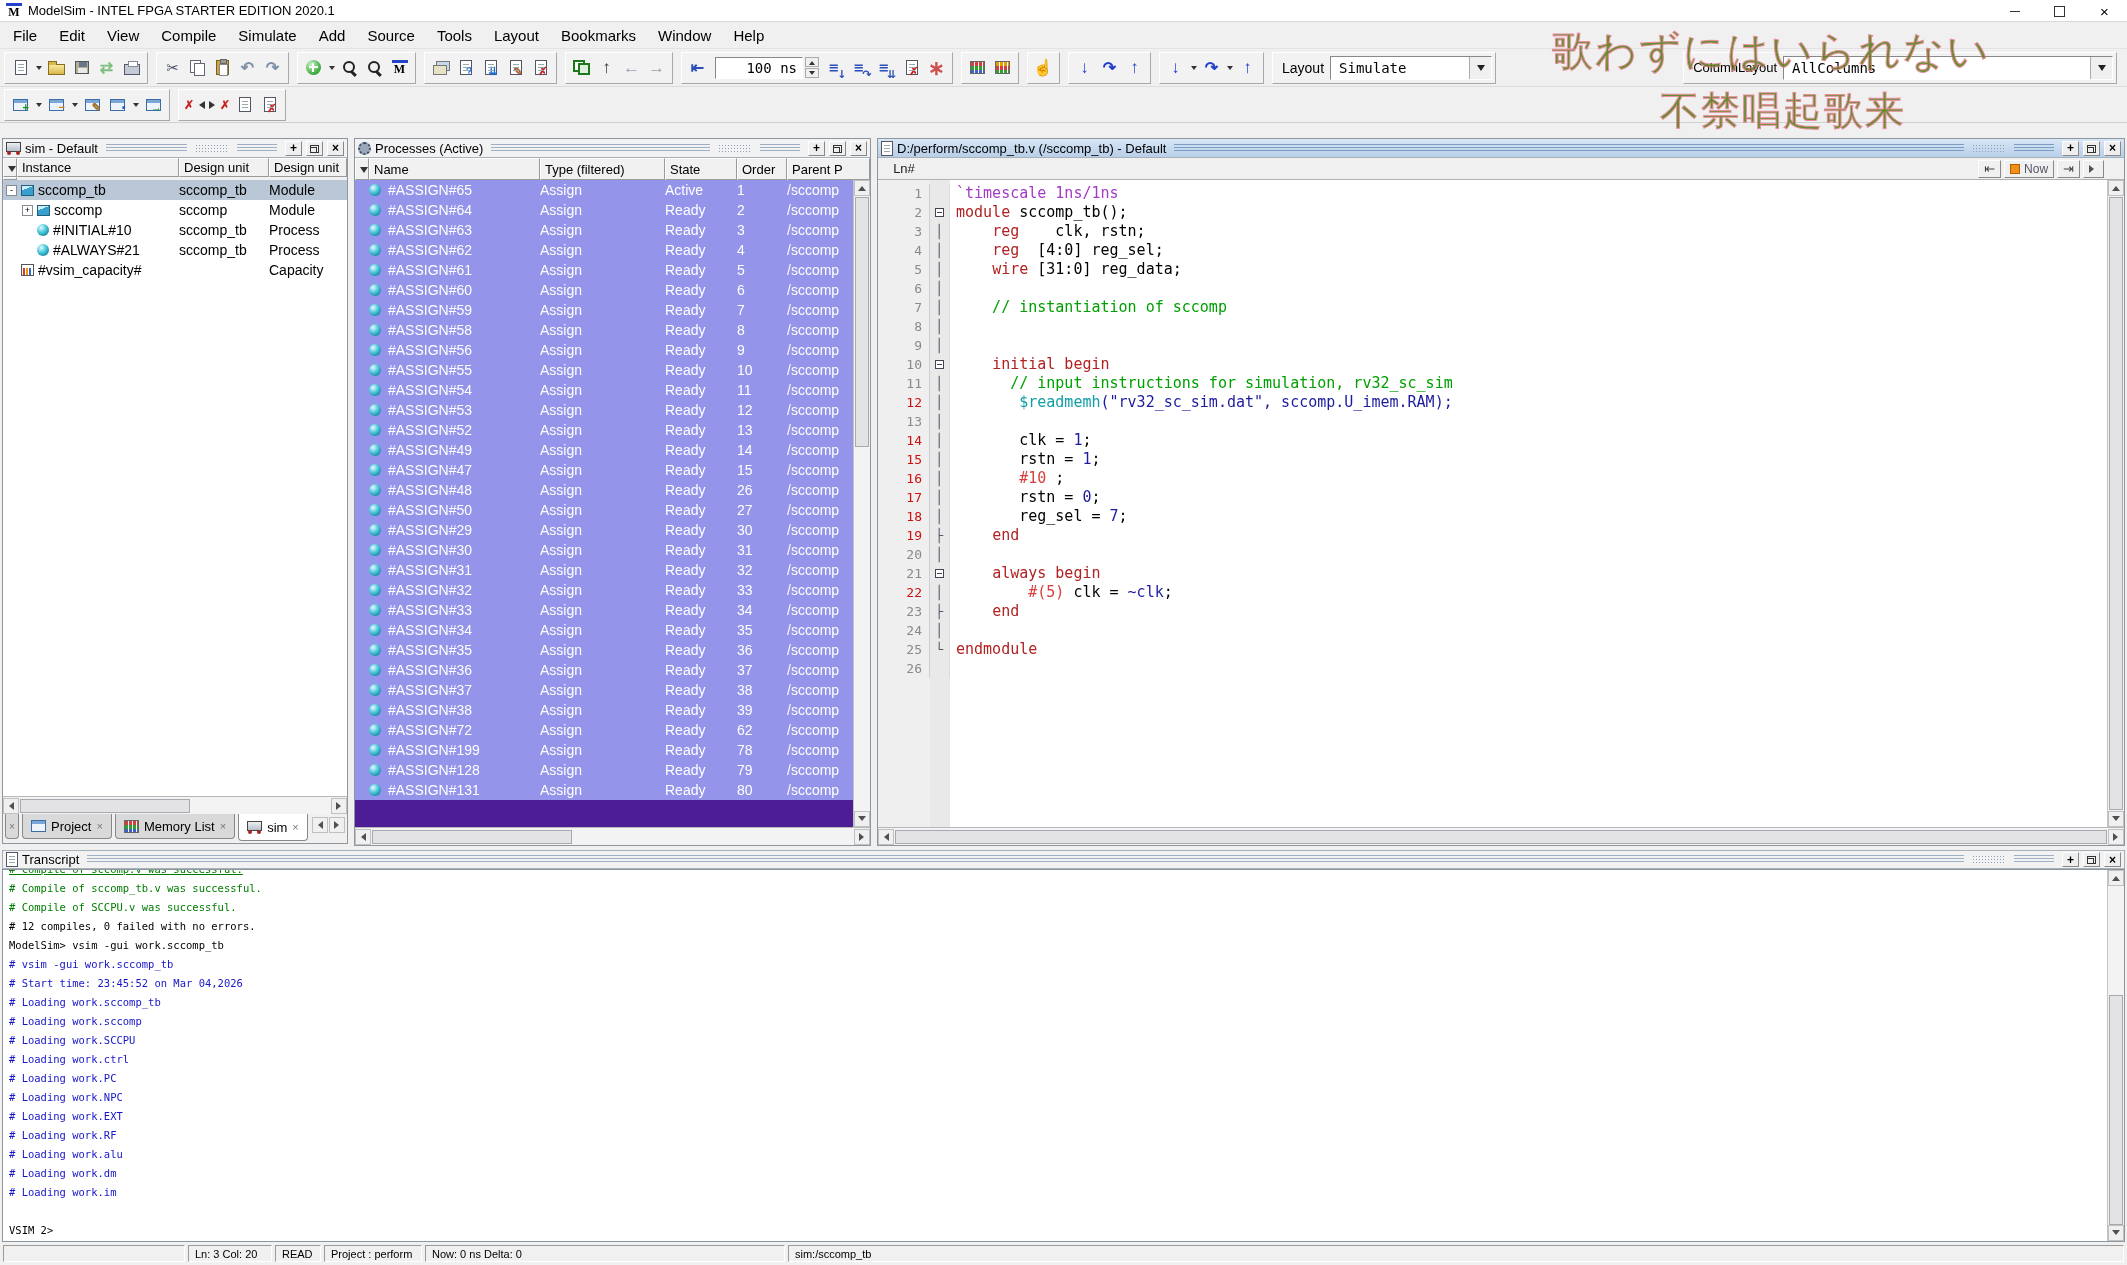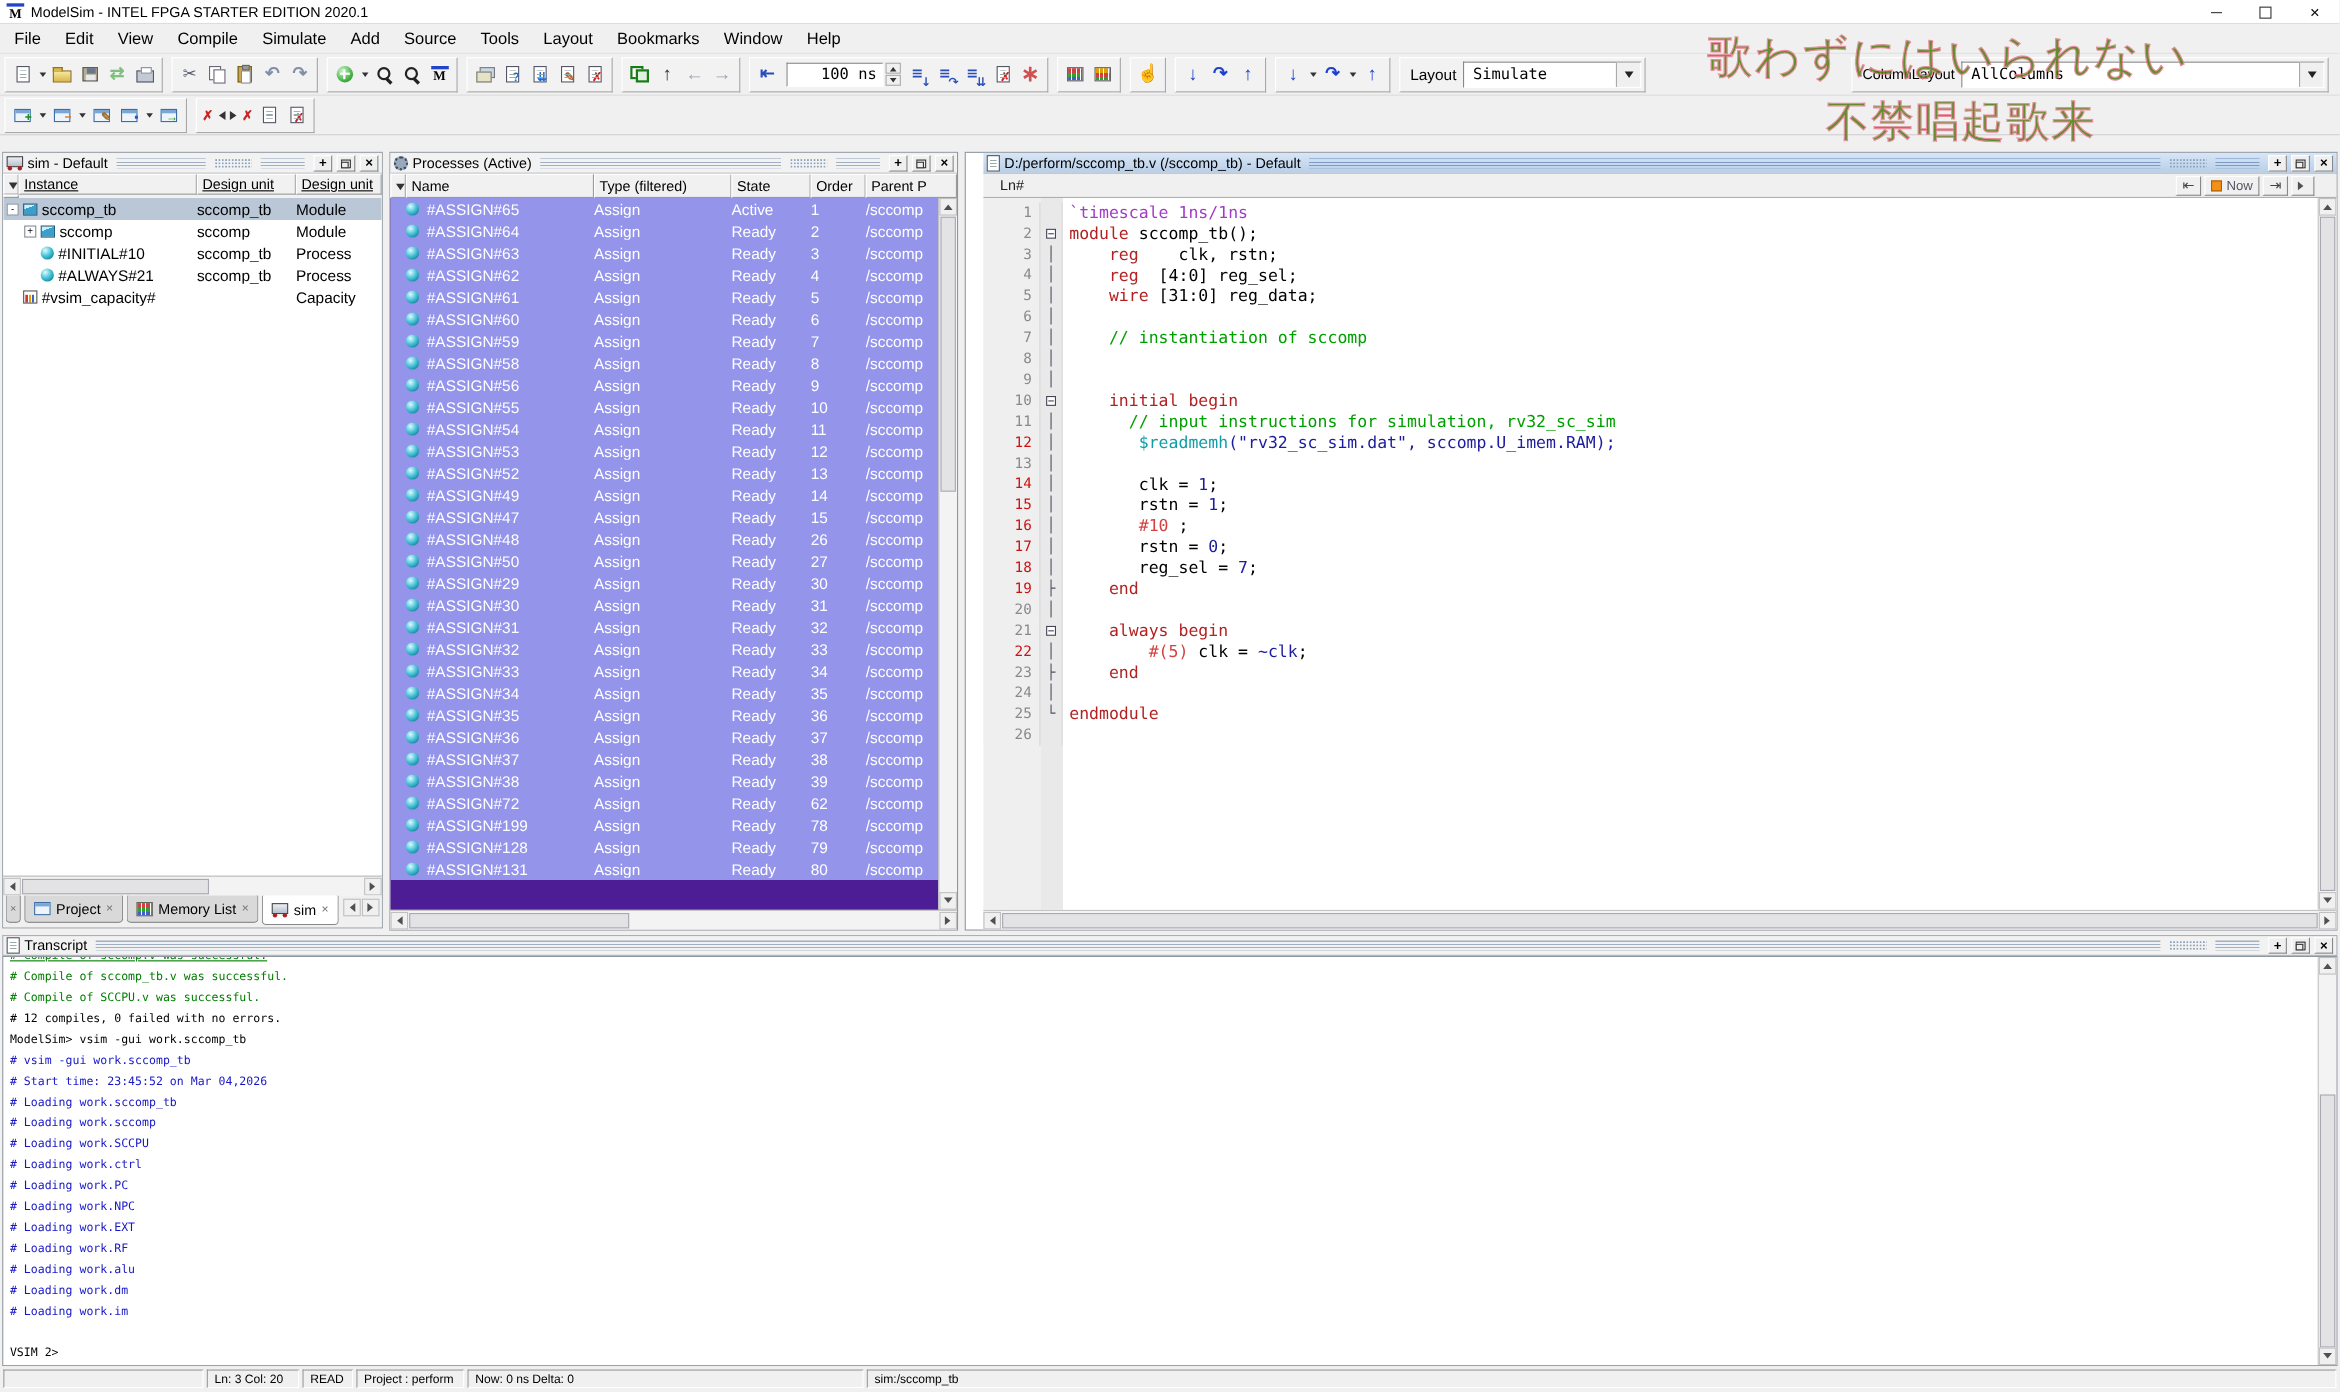--- a/index.html
+++ b/index.html
@@ -104,21 +104,21 @@
             background:#fff; font:14px "DejaVu Sans Mono",monospace; }
   .selbox .sv { padding:0 8px; flex:1; white-space:nowrap; overflow:hidden; }
   .selarr { width:22px; height:22px; background:#f0f0f0; border-left:1px solid #aaa; display:flex; align-items:center; justify-content:center; }
   .selarr::before { content:""; border:4px solid transparent; border-top:6px solid #222; margin-top:5px; }
 
   
   #main { position:absolute; left:0; top:124px; width:2127px; height:724px; background:#f0f0f0; }
   .panel { position:absolute; border:1px solid #8f979e; background:#fff; display:flex; flex-direction:column; }
   #simpanel  { left:2px;   top:14px; width:346px;  height:706px; }
   #procpanel { left:354px; top:14px; width:517px;  height:708px; }
-  #editpanel { left:877px; top:14px; width:1248px; height:708px;padding-left:16px; }
+  #editpanel { left:877px; top:14px; width:1248px; height:708px; }
 
   .phead { height:19px; flex:none; display:flex; align-items:center; gap:4px; padding:0 3px;
            background:#f2f2f2; border-bottom:1px solid #a8b0b8; }
   .phead .hlines { flex:1; height:9px; margin:0 4px;
            background:repeating-linear-gradient(to bottom,#9fb0c4 0 1px,transparent 1px 3px); }
   .phead .grip { width:34px; height:9px; flex:none;
            background-image:radial-gradient(circle,#8aa0b8 35%,transparent 40%); background-size:3px 3px; }
   .phead.active { background:linear-gradient(#d8e6f6,#b7cfe8); }
   .phead.active .hlines { background:repeating-linear-gradient(to bottom,#7d9cc4 0 1px,transparent 1px 3px); }
   .ptitle { font-size:13px; white-space:nowrap; }
@@ -127,21 +127,21 @@
   .hb-plus::before { content:"+"; font:bold 12px/12px "Liberation Sans",sans-serif; }
   .hb-undock { position:relative; }
   .hb-undock::before { content:""; width:7px; height:6px; border:1px solid #333; position:absolute; right:3px; top:3px; }
   .hb-undock::after { content:""; width:5px; height:4px; border:1px solid #333; background:#efefef; position:absolute; left:3px; bottom:2px; }
   .hb-close::before { content:"×"; font:bold 12px/12px "Liberation Sans",sans-serif; }
 
   .chdr { flex:none; display:grid; height:22px; background:#f1f1f1; }
   .chc { border:1px solid; border-color:#fff #9a9a9a #9a9a9a #fff; padding:0 4px; font-size:13px;
          display:flex; align-items:center; white-space:nowrap; overflow:hidden; background:#f1f1f1; }
   .sorta { width:0; height:0; border:4px solid transparent; border-top:6px solid #333; margin:6px auto 0; }
-  #simchdr  { grid-template-columns:14px 162px 90px 1fr;text-decoration:underline; }
+  #simchdr  { grid-template-columns:14px 162px 90px 1fr; }
   #procchdr { grid-template-columns:14px 171px 125px 72px 50px 1fr; }
 
   .treebody { flex:1; background:#fff; overflow:hidden; }
   .trow { display:grid; grid-template-columns:176px 90px 1fr; height:20px; align-items:center; font-size:14px; }
   .trow.sel { background:#b9c7d6; }
   .icell { display:flex; align-items:center; gap:4px; overflow:hidden; white-space:nowrap; }
   .exp { width:11px; height:11px; border:1px solid #848c94; background:#fff; flex:none;
          font:9px/9px "Liberation Sans",sans-serif; display:flex; align-items:center; justify-content:center; }
   .expsp { width:11px; flex:none; }
 

